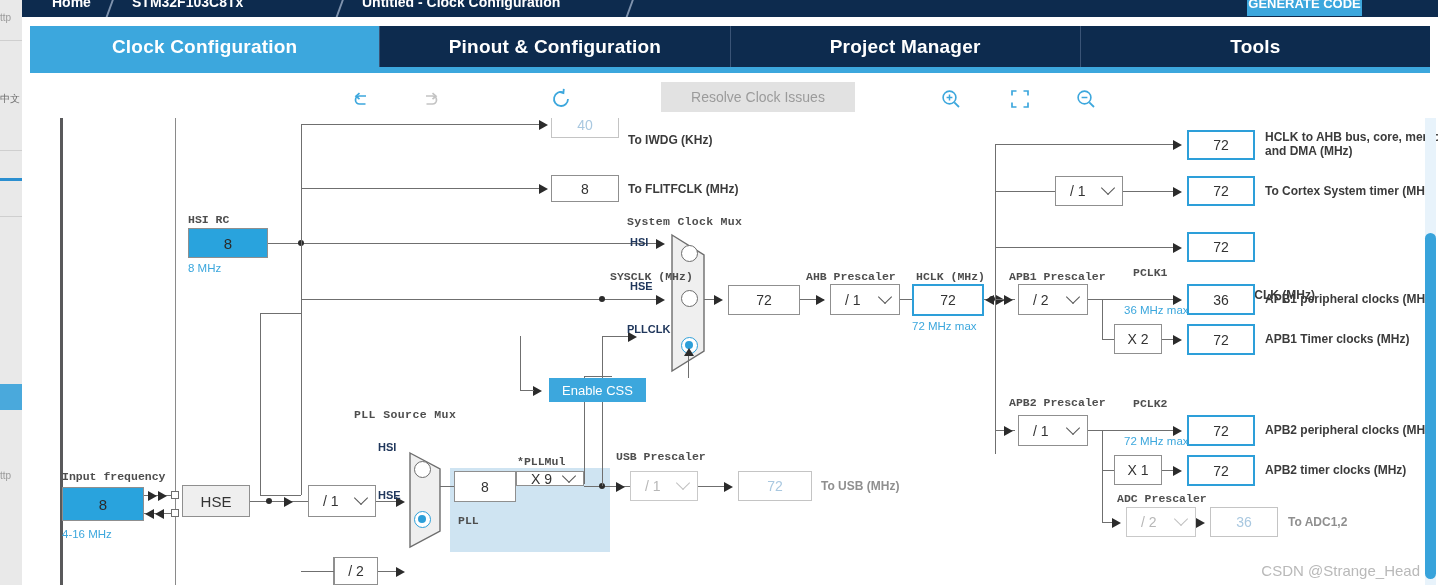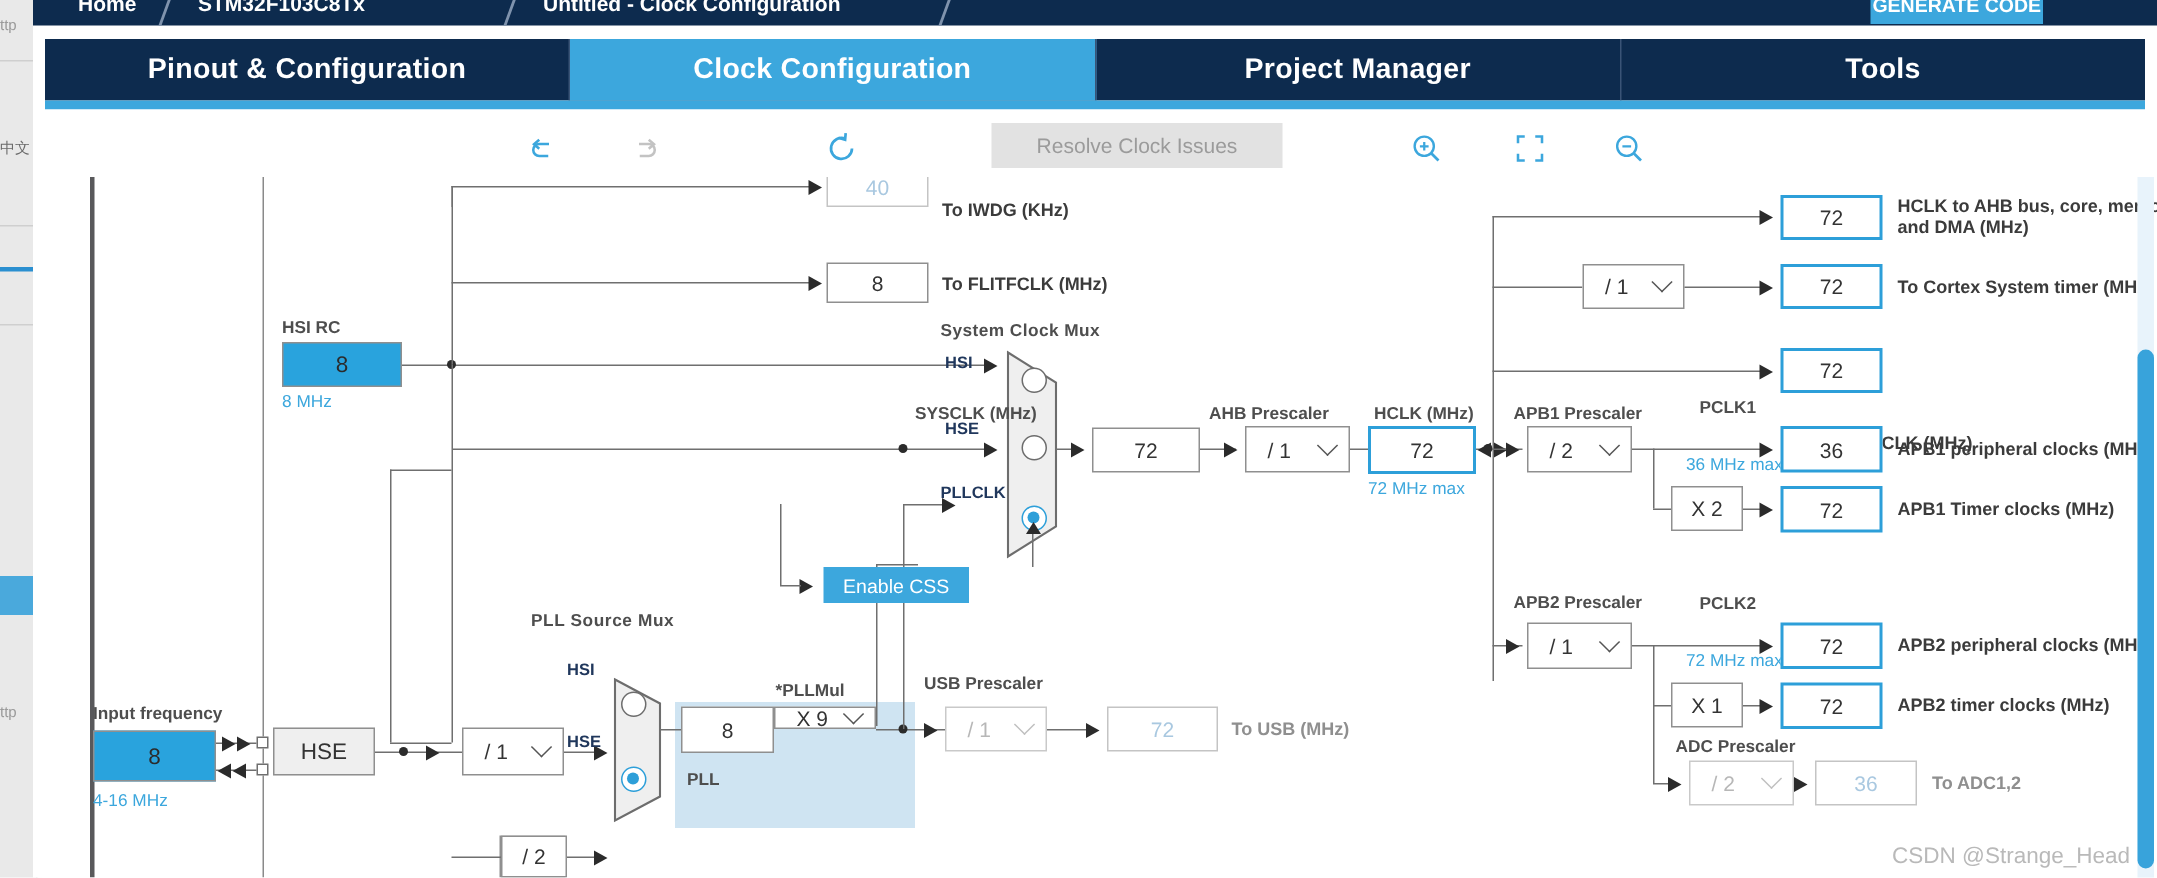--- a/index.html
+++ b/index.html
@@ -64,21 +64,21 @@
   .sel{position:absolute;box-sizing:border-box;border:1px solid #8f8f8f;background:#ffffff;
        display:flex;align-items:center;font-size:14px;color:#333333;}
   .sel .v{padding-left:14px;}
   .sel .car{position:absolute;right:9px;top:50%;margin-top:-3px;width:9px;height:9px;
             border-left:1.6px solid #555;border-bottom:1.6px solid #555;
             transform:translateY(-50%) rotate(-45deg);}
   .sel.dim{color:#b7b7b7;border-color:#c9c9c9;}
   .sel.dim .car{border-color:#c0c0c0;}
 
   .lbl{position:absolute;font-size:11.5px;color:#5b5b5b;white-space:nowrap;}
-  .lbl.b{font-weight:bold;color:#4e4e4e;}
+  .lbl.b{font-weight:bold;color:#4e4e4e;font-family:Liberation Mono, monospace;}
   .olbl{position:absolute;font-size:12px;color:#3b3b3b;font-weight:bold;white-space:nowrap;}
   .blue-note{position:absolute;font-size:11.5px;color:#3ca7dd;white-space:nowrap;}
   .muxlbl{position:absolute;font-size:11px;color:#20375c;font-weight:bold;white-space:nowrap;}
 
   .wire{position:absolute;background:#6f6f6f;}
   .wh{height:1px;}
   .wv{width:1px;}
 
   .arrow{position:absolute;width:0;height:0;border-left:9px solid #2b2b2b;
          border-top:5px solid transparent;border-bottom:5px solid transparent;}
@@ -129,22 +129,22 @@
     <span class="crumb" style="left:30px;">Home</span>
     <span class="sep" style="left:88px;"></span>
     <span class="crumb" style="left:110px;">STM32F103C8Tx</span>
     <span class="sep" style="left:318px;"></span>
     <span class="crumb" style="left:340px;">Untitled - Clock Configuration</span>
     <span class="sep" style="left:608px;"></span>
     <div id="genbtn">GENERATE CODE</div>
   </div>
 
   <div id="tabbar">
+    <div class="tab active">Clock Configuration</div>
     <div class="tab">Pinout &amp; Configuration</div>
-    <div class="tab active">Clock Configuration</div>
     <div class="tab">Project Manager</div>
     <div class="tab">Tools</div>
   </div>
   <div id="tabunderline"></div>
 
   <div id="toolbar"></div>
 
   <div class="tbicon" style="left:325px;">
     <svg width="22" height="22" viewBox="0 0 22 22">
       <path d="M14.5 16 H8.5 a4 4 0 0 1 0-8 H15" fill="none" stroke="#3ca7dd" stroke-width="1.7"></path>

